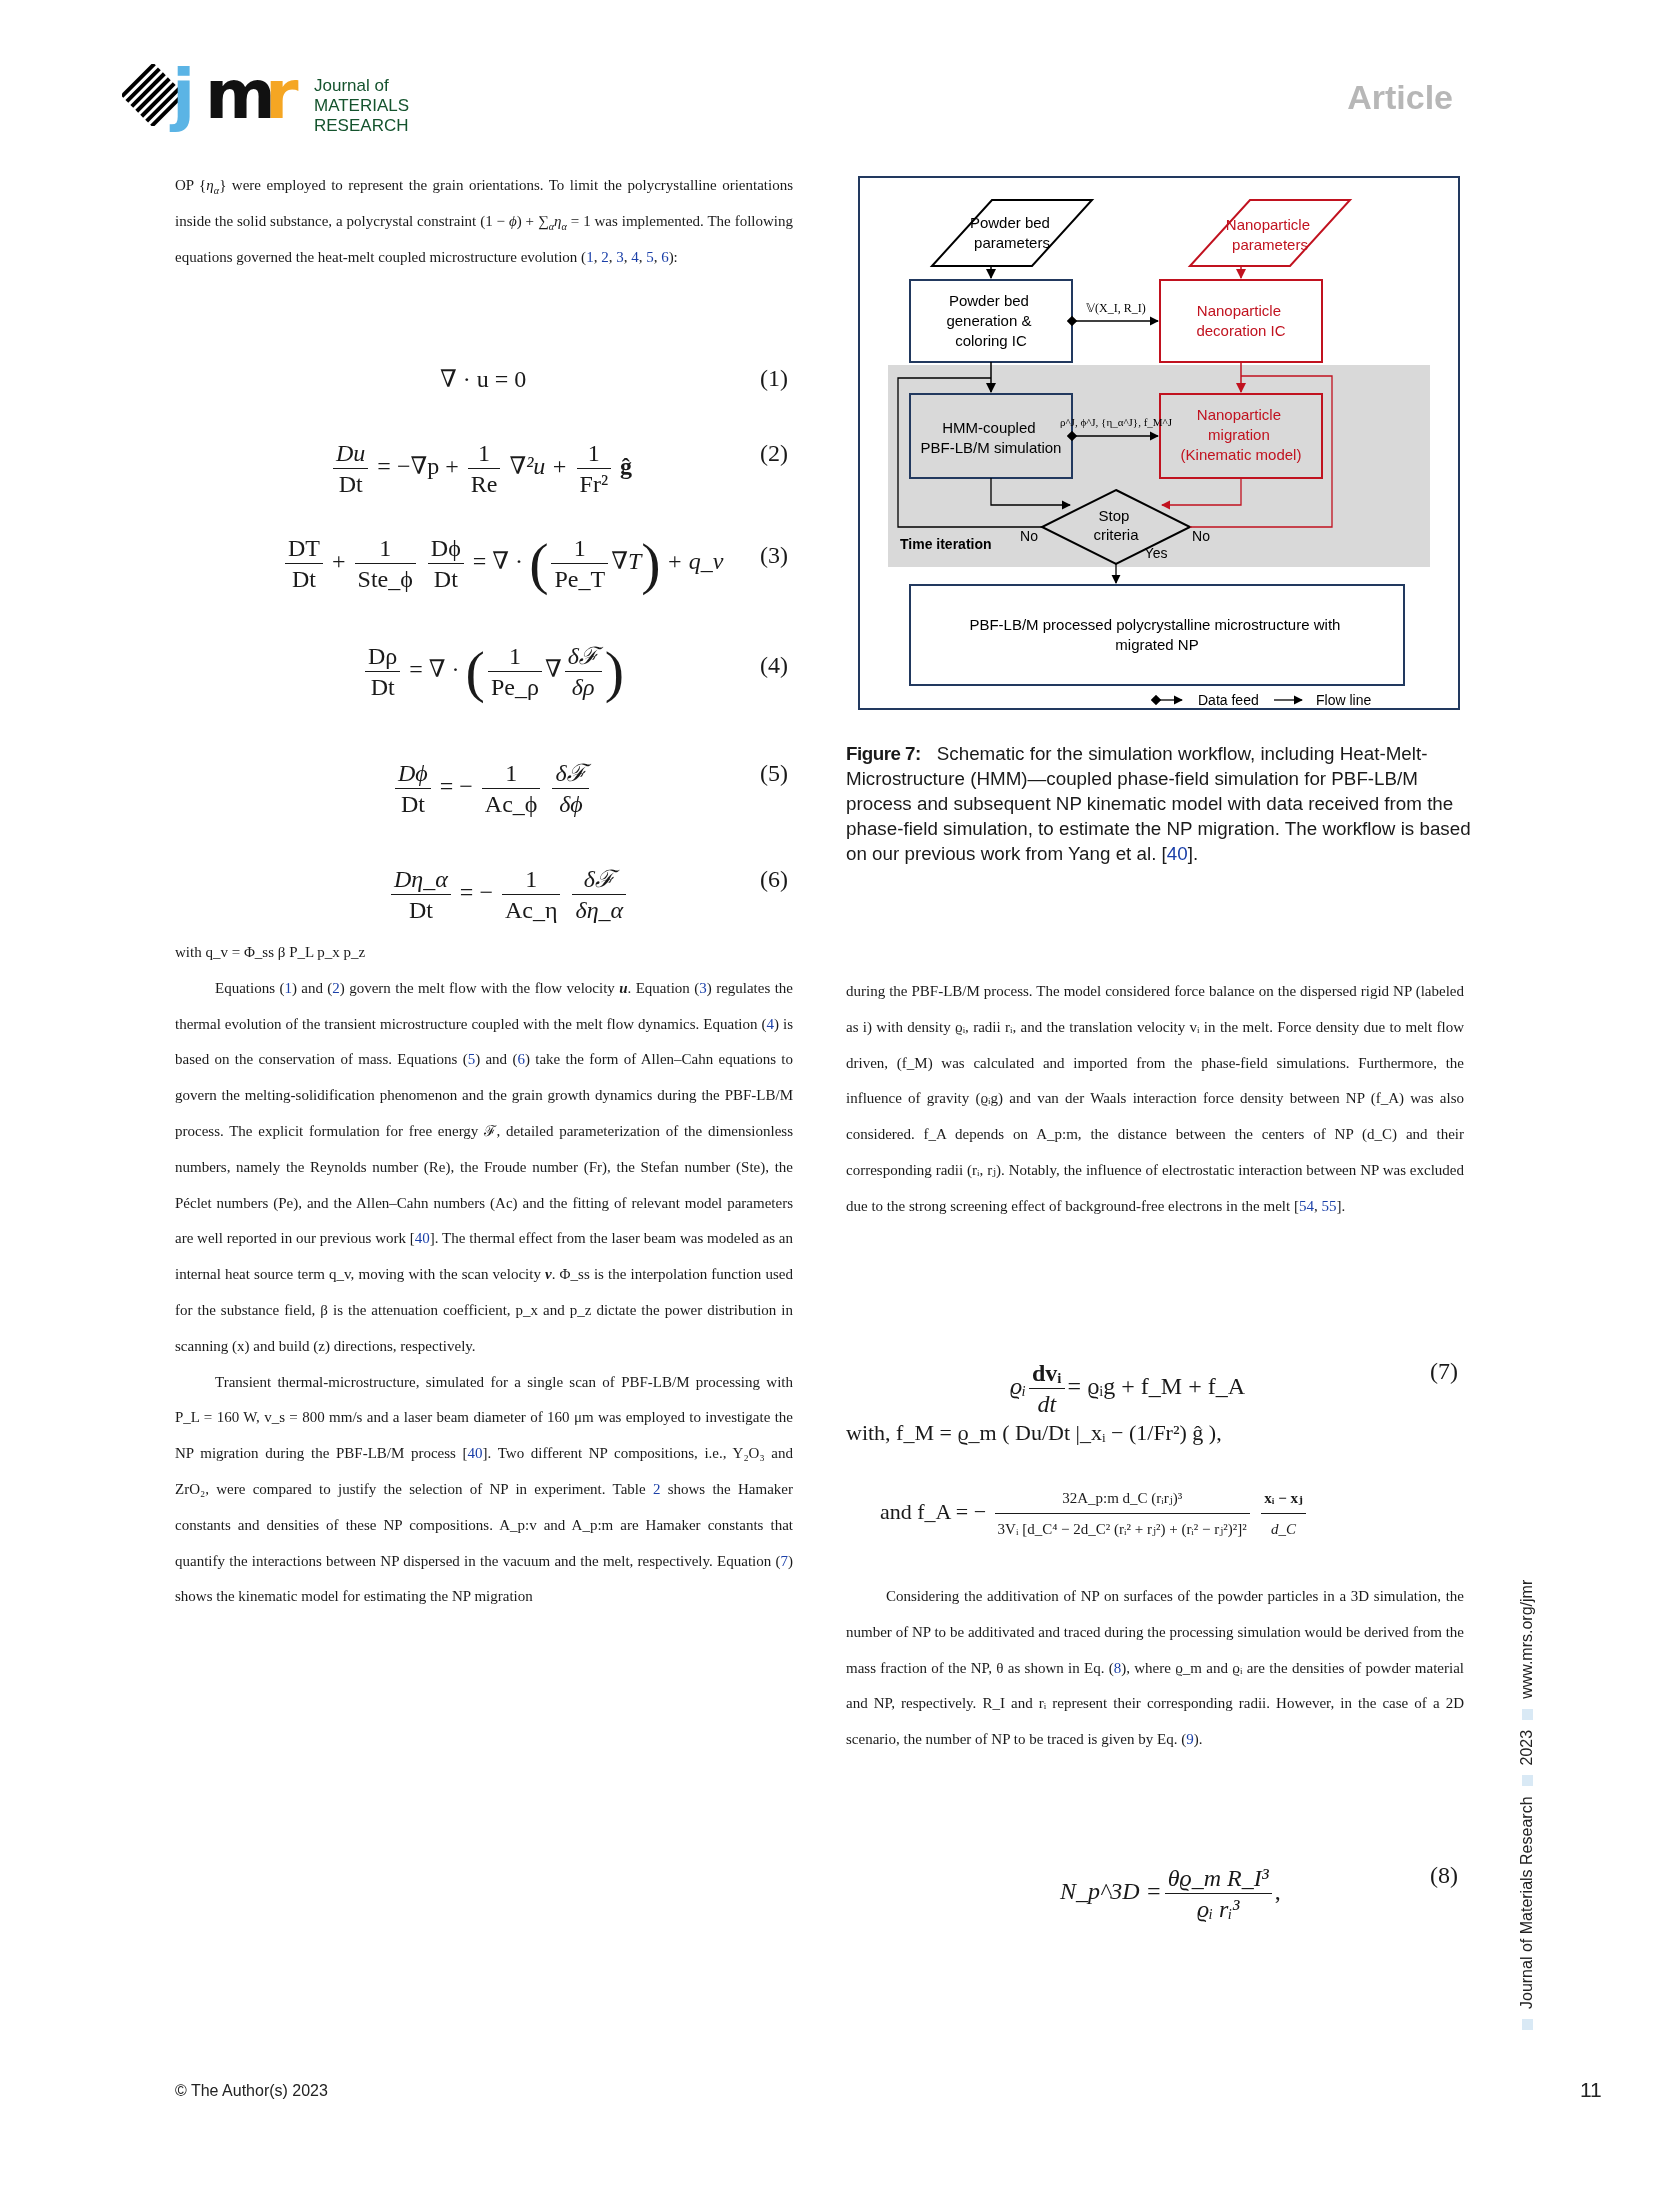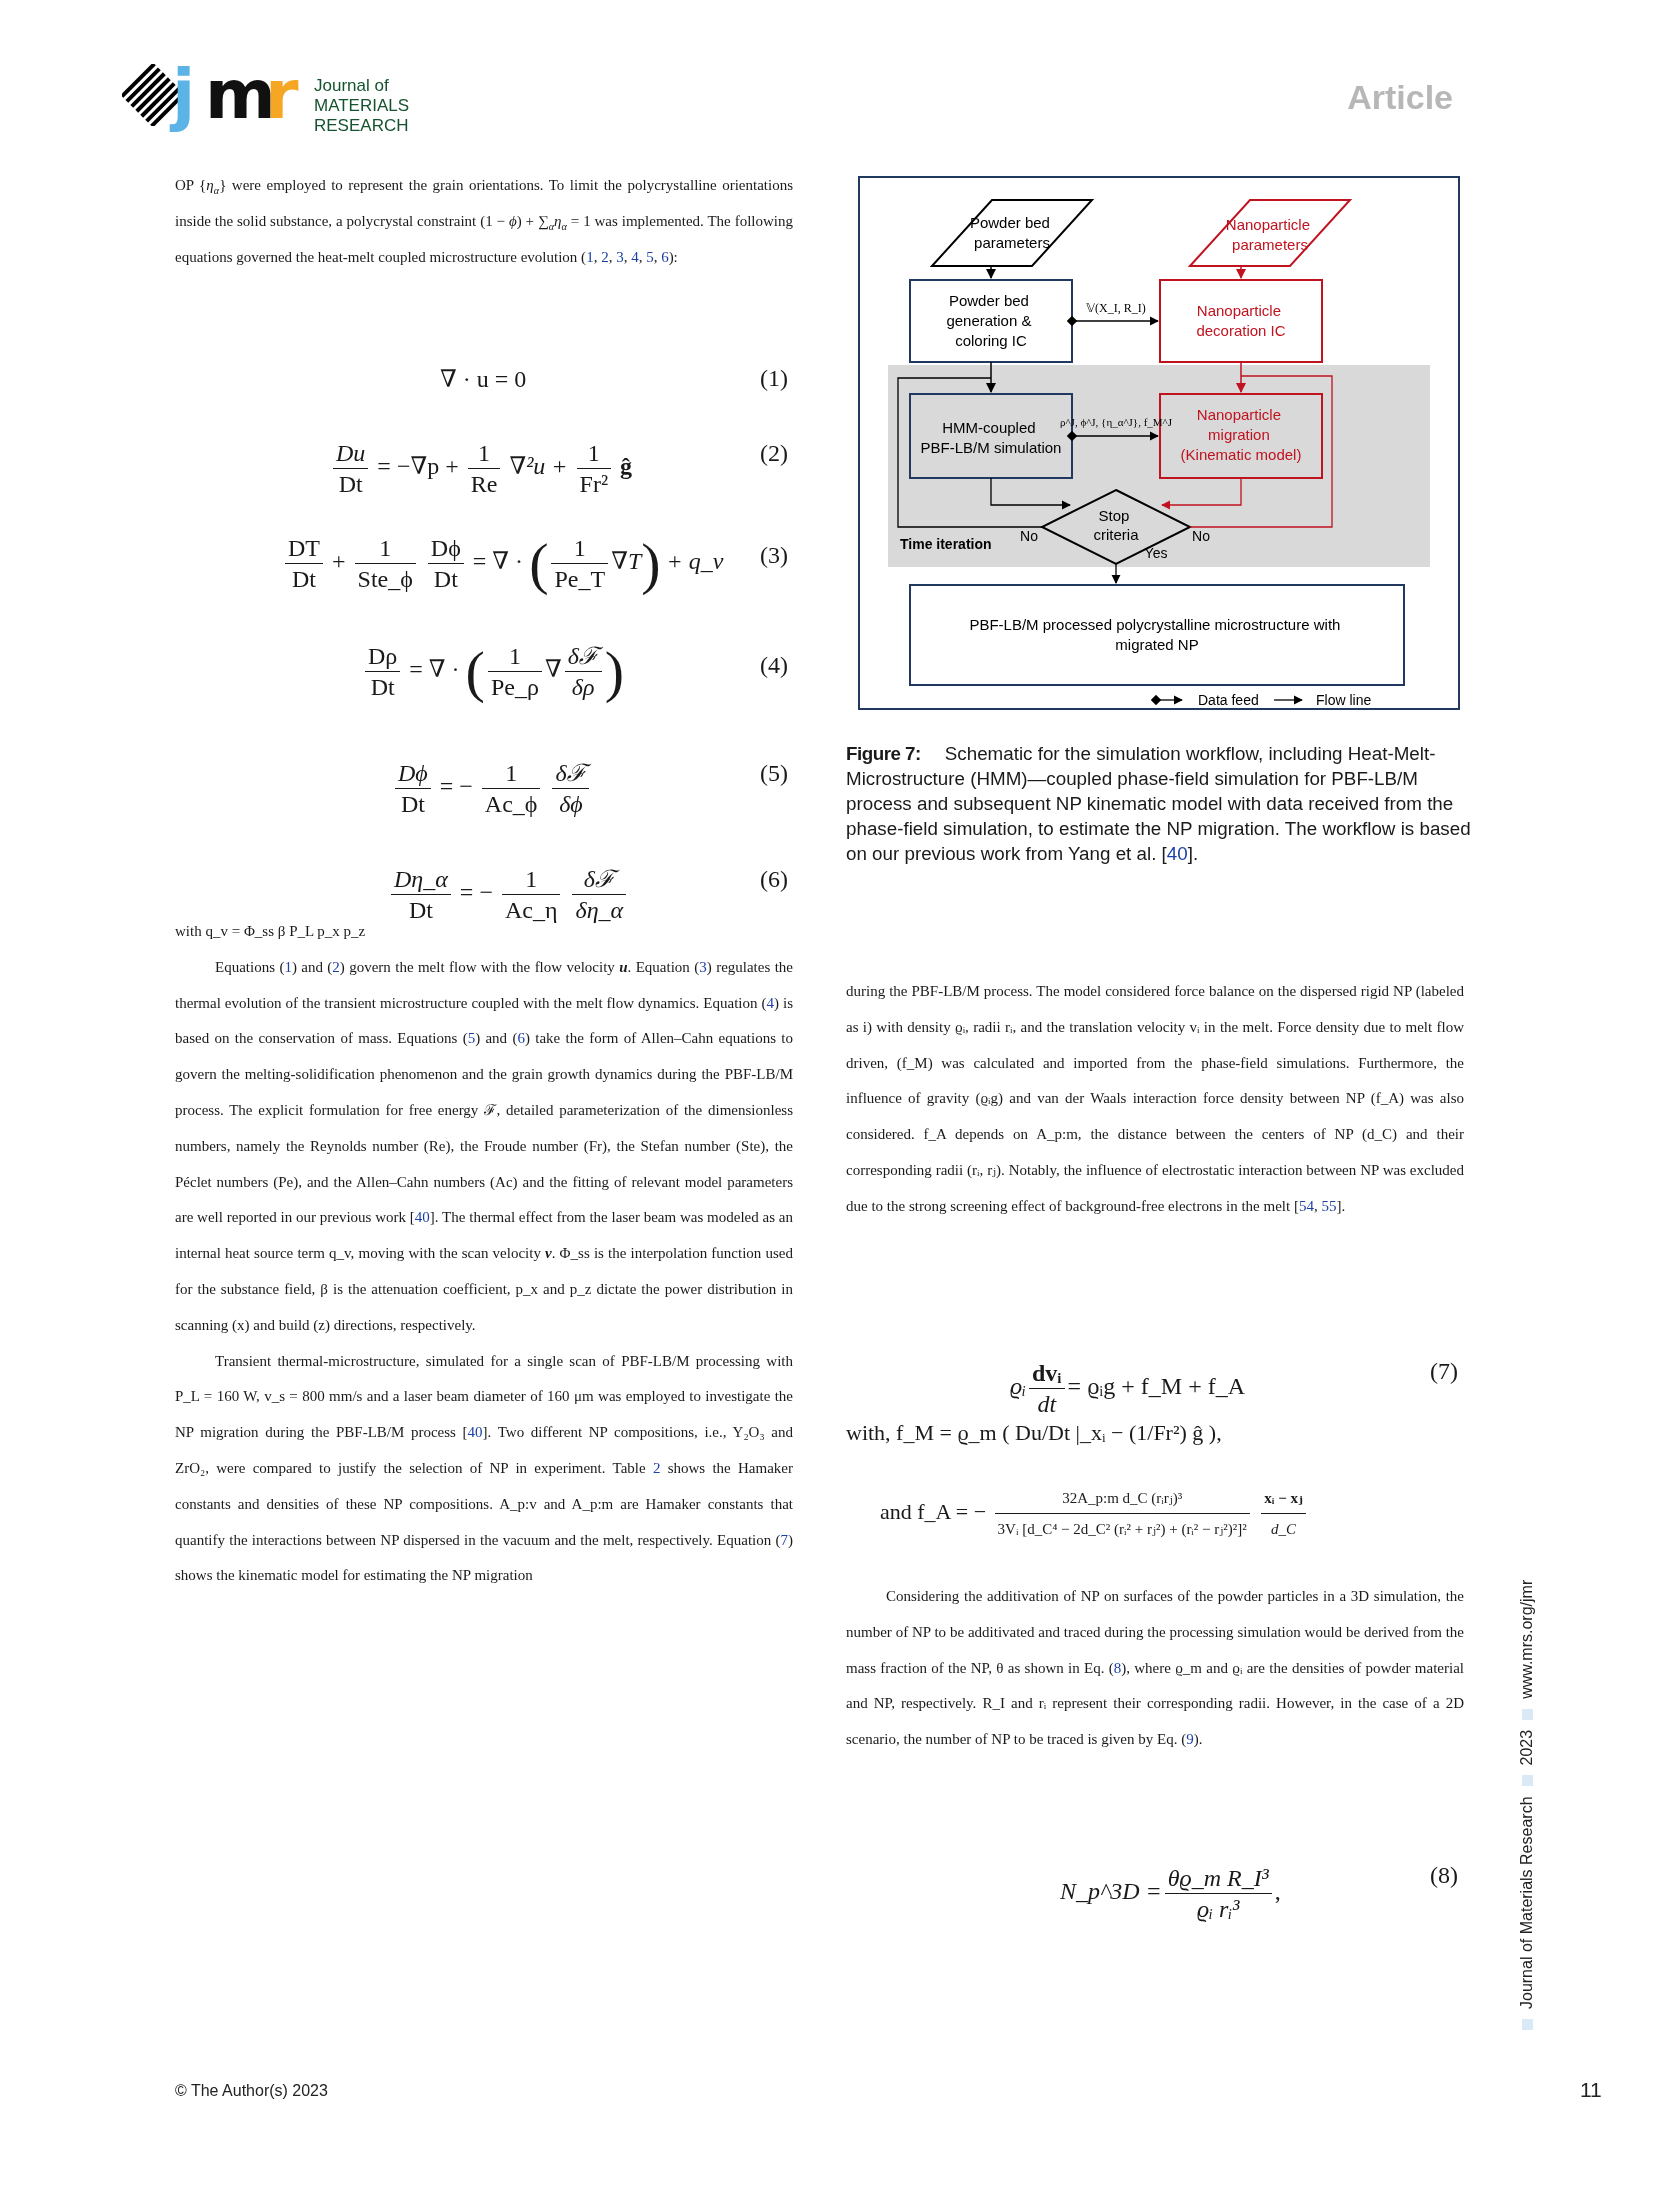--- a/index.html
+++ b/index.html
@@ -47,21 +47,21 @@
   
   .figure {
     left: 858px; top: 176px; width: 598px; height: 530px;
     border: 2px solid #22395f; background: #fff;
   }
   .fig-svg { position: absolute; left: 0; top: 0; }
   .caption {
     left: 846px; top: 741px; width: 630px; font-family: "Liberation Sans", sans-serif;
     font-size: 18.8px; line-height: 25px; color: #1a1a1a;
   }
-  .cap-label { font-weight: bold; letter-spacing: -0.5px; margin-right: 24px; }
+  .cap-label { font-weight: bold; letter-spacing: -0.5px; margin-right: 16px; }
   
   .copyright {
     left: 175px; top: 2082px; font-family: "Liberation Sans", sans-serif; font-size: 16px; color: #222;
   }
   .page-num {
     left: 1580px; top: 2078px; font-family: "Liberation Sans", sans-serif; font-size: 21px; color: #222;
   }
   .sidebar {
     left: 1518px; top: 2030px; transform-origin: 0 0; transform: rotate(-90deg);
     font-family: "Liberation Sans", sans-serif; font-size: 16px; color: #222; white-space: nowrap;
@@ -138,21 +138,21 @@
 <div class="eqnum" style="left:760px; top:760px;">(5)</div>
 
 <div class="eq" style="left:388px; top:846px;">
   <span class="frac"><span class="num it">Dη_α</span><span>Dt</span></span>
   <span>= −</span>
   <span class="frac"><span class="num">1</span><span>Ac_η</span></span>
   <span class="frac"><span class="num it">δℱ</span><span class="it">δη_α</span></span>
 </div>
 <div class="eqnum" style="left:760px; top:866px;">(6)</div>
 
-<div class="abs col col-left" style="top:914px;">
+<div class="abs col col-left" style="top:935px;">
   <p class="p">with q_v = Φ_ss β P_L p_x p_z</p>
   <p class="p indent"><span>Equations (</span><a class="ref">1</a><span>) and (</span><a class="ref">2</a><span>) govern the melt flow with the flow velocity </span><span class="it bd">u</span><span>. Equation (</span><a class="ref">3</a><span>) regulates the thermal evolution of the transient microstructure coupled with the melt flow dynamics. Equation (</span><a class="ref">4</a><span>) is based on the conservation of mass. Equations (</span><a class="ref">5</a><span>) and (</span><a class="ref">6</a><span>) take the form of Allen–Cahn equations to govern the melting-solidification phenomenon and the grain growth dynamics during the PBF-LB/M process. The explicit formulation for free energy ℱ, detailed parameterization of the dimensionless numbers, namely the Reynolds number (Re), the Froude number (Fr), the Stefan number (Ste), the Péclet numbers (Pe), and the Allen–Cahn numbers (Ac) and the fitting of relevant model parameters are well reported in our previous work [</span><a class="ref">40</a><span>]. The thermal effect from the laser beam was modeled as an internal heat source term q_v, moving with the scan velocity </span><span class="it bd">v</span><span>. Φ_ss is the interpolation function used for the substance field, β is the attenuation coefficient, p_x and p_z dictate the power distribution in scanning (x) and build (z) directions, respectively.</span></p>
   <p class="p indent"><span>Transient thermal-microstructure, simulated for a single scan of PBF-LB/M processing with P_L = 160 W, v_s = 800 mm/s and a laser beam diameter of 160 μm was employed to investigate the NP migration during the PBF-LB/M process [</span><a class="ref">40</a><span>]. Two different NP compositions, i.e., Y₂O₃ and ZrO₂, were compared to justify the selection of NP in experiment. Table </span><a class="ref">2</a><span> shows the Hamaker constants and densities of these NP compositions. A_p:v and A_p:m are Hamaker constants that quantify the interactions between NP dispersed in the vacuum and the melt, respectively. Equation (</span><a class="ref">7</a><span>) shows the kinematic model for estimating the NP migration</span></p>
 </div>
 
 <div class="abs figure">
   <svg class="fig-svg" width="598" height="530" viewBox="0 0 598 530" font-family="Liberation Sans, sans-serif" font-size="15">
     <defs>
       <marker id="ah" viewBox="0 0 10 10" refX="9" refY="5" markerWidth="7" markerHeight="7" orient="auto">
           <path d="M0,0 L10,5 L0,10 z" fill="#000"></path>

